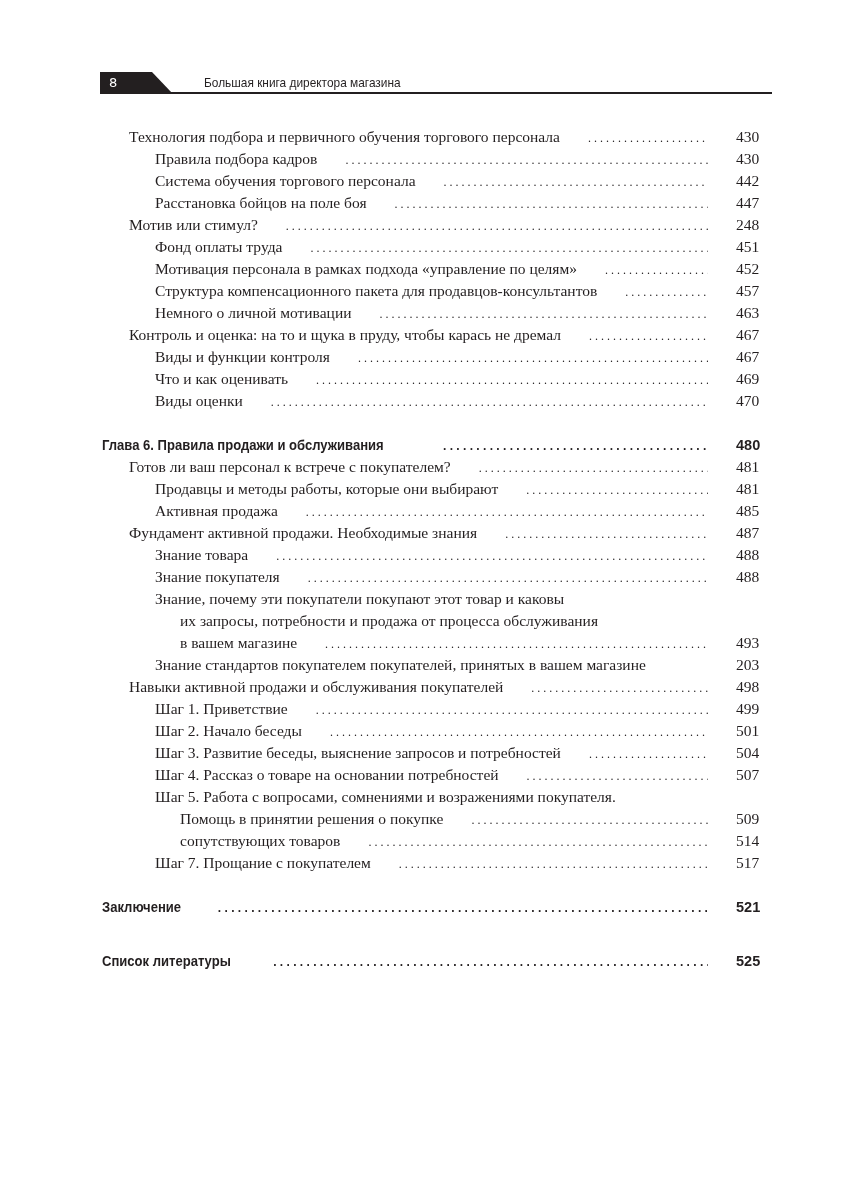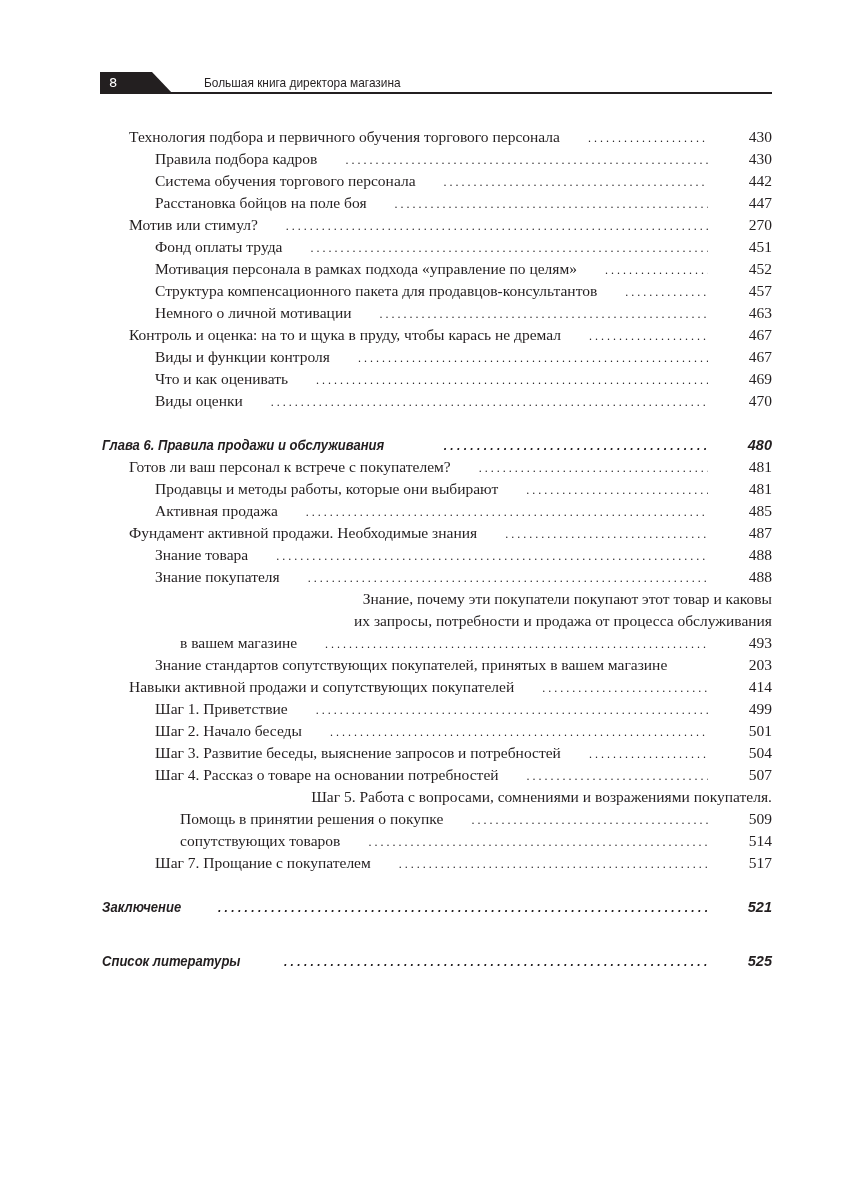--- a/index.html
+++ b/index.html
@@ -9,27 +9,27 @@
     clip-path: polygon(0 0, 52px 0, 72px 21px, 0 21px); }
   .header-pagenum { position: absolute; left: 9px; top: 2px; color: #ffffff; font-family: "DejaVu Sans", sans-serif; font-size: 13px; line-height: 17px; }
   .header-title { position: absolute; left: 104px; top: 2px; font-family: "Liberation Sans", sans-serif; font-size: 13.5px; line-height: 17px; transform: scaleX(0.88); transform-origin: left center; color: #231f20; }
   .header-rule { position: absolute; left: 0; top: 20px; width: 672px; height: 2px; background: #231f20; }
 
   .toc { position: absolute; left: 102px; top: 126px; width: 670px; }
   .row { position: relative; display: flex; align-items: baseline; font-family: "Liberation Serif", serif; font-size: 15.5px; line-height: 22px; height: 22px; color: #231f20; gap: 24px; }
   .row .title { white-space: nowrap; }
   .row .leader { flex: 1; overflow: hidden; white-space: nowrap; margin: 0 4px 0 4px; color: #231f20; letter-spacing: 3.1px; font-size: 12px; }
   .row .leader::before { content: ". . . . . . . . . . . . . . . . . . . . . . . . . . . . . . . . . . . . . . . . . . . . . . . . . . . . . . . . . . . . . . . . . . . . . . . . . . . . . . . . . . . . . . . . . . . . . . . . . . . . . . . . . . . . . . . . . . . . . . . . . ."; letter-spacing: 0; }
-  .row .page { width: 36px; text-align: right; flex: none; }
+  .row .page { width: 36px; flex: none; }
   .lvl1 { padding-left: 27px; }
   .lvl2 { padding-left: 53px; }
-  .chapter { font-family: "Liberation Sans", sans-serif; font-weight: bold; font-size: 14.5px; font-style: italic; }
+  .chapter { font-family: "Liberation Sans", sans-serif; font-weight: bold; font-size: 14.5px; }
   .chapter .title { transform: scaleX(0.9); transform-origin: left; }
   .chapter .leader { font-weight: bold; }
-  .multi-line { font-family: "Liberation Serif", serif; font-size: 15.5px; line-height: 22px; height: 22px; color: #231f20; white-space: nowrap; text-align: right; }
+  .multi-line { font-family: "Liberation Serif", serif; font-size: 15.5px; line-height: 22px; height: 22px; color: #231f20; white-space: nowrap; }
   .cont2 { padding-left: 78px; }
   .gap-chapter { height: 22px; }
 </style>
 </head>
 <body>
 
 <div class="header">
   <div class="header-tab"></div>
   <span class="header-pagenum">8</span>
   <span class="header-title">Большая книга директора магазина</span>
@@ -54,21 +54,21 @@
       <span class="page">442</span>
     </div>
   <div class="row lvl2">
       <span class="title">Расстановка бойцов на поле боя</span>
       <span class="leader"></span>
       <span class="page">447</span>
     </div>
   <div class="row lvl1">
       <span class="title">Мотив или стимул?</span>
       <span class="leader"></span>
-      <span class="page">270</span>
+      <span class="page">248</span>
     </div>
   <div class="row lvl2">
       <span class="title">Фонд оплаты труда</span>
       <span class="leader"></span>
       <span class="page">451</span>
     </div>
   <div class="row lvl2">
       <span class="title">Мотивация персонала в рамках подхода «управление по целям»</span>
       <span class="leader"></span>
       <span class="page">452</span>
@@ -145,28 +145,28 @@
 
   <div class="multi-line lvl2">Знание, почему эти покупатели покупают этот товар и каковы</div>
   <div class="multi-line cont2">их запросы, потребности и продажа от процесса обслуживания</div>
   <div class="row cont2">
       <span class="title">в вашем магазине</span>
       <span class="leader"></span>
       <span class="page">493</span>
     </div>
 
   <div class="row lvl2">
-      <span class="title">Знание стандартов сопутствующих покупателей, принятых в вашем магазине</span>
+      <span class="title">Знание стандартов покупателем покупателей, принятых в вашем магазине</span>
       <span class="leader" style="visibility:hidden"></span>
       <span class="page">203</span>
     </div>
   <div class="row lvl1">
-      <span class="title">Навыки активной продажи и сопутствующих покупателей</span>
-      <span class="leader"></span>
-      <span class="page">414</span>
+      <span class="title">Навыки активной продажи и обслуживания покупателей</span>
+      <span class="leader"></span>
+      <span class="page">498</span>
     </div>
   <div class="row lvl2">
       <span class="title">Шаг 1. Приветствие</span>
       <span class="leader"></span>
       <span class="page">499</span>
     </div>
   <div class="row lvl2">
       <span class="title">Шаг 2. Начало беседы</span>
       <span class="leader"></span>
       <span class="page">501</span>

